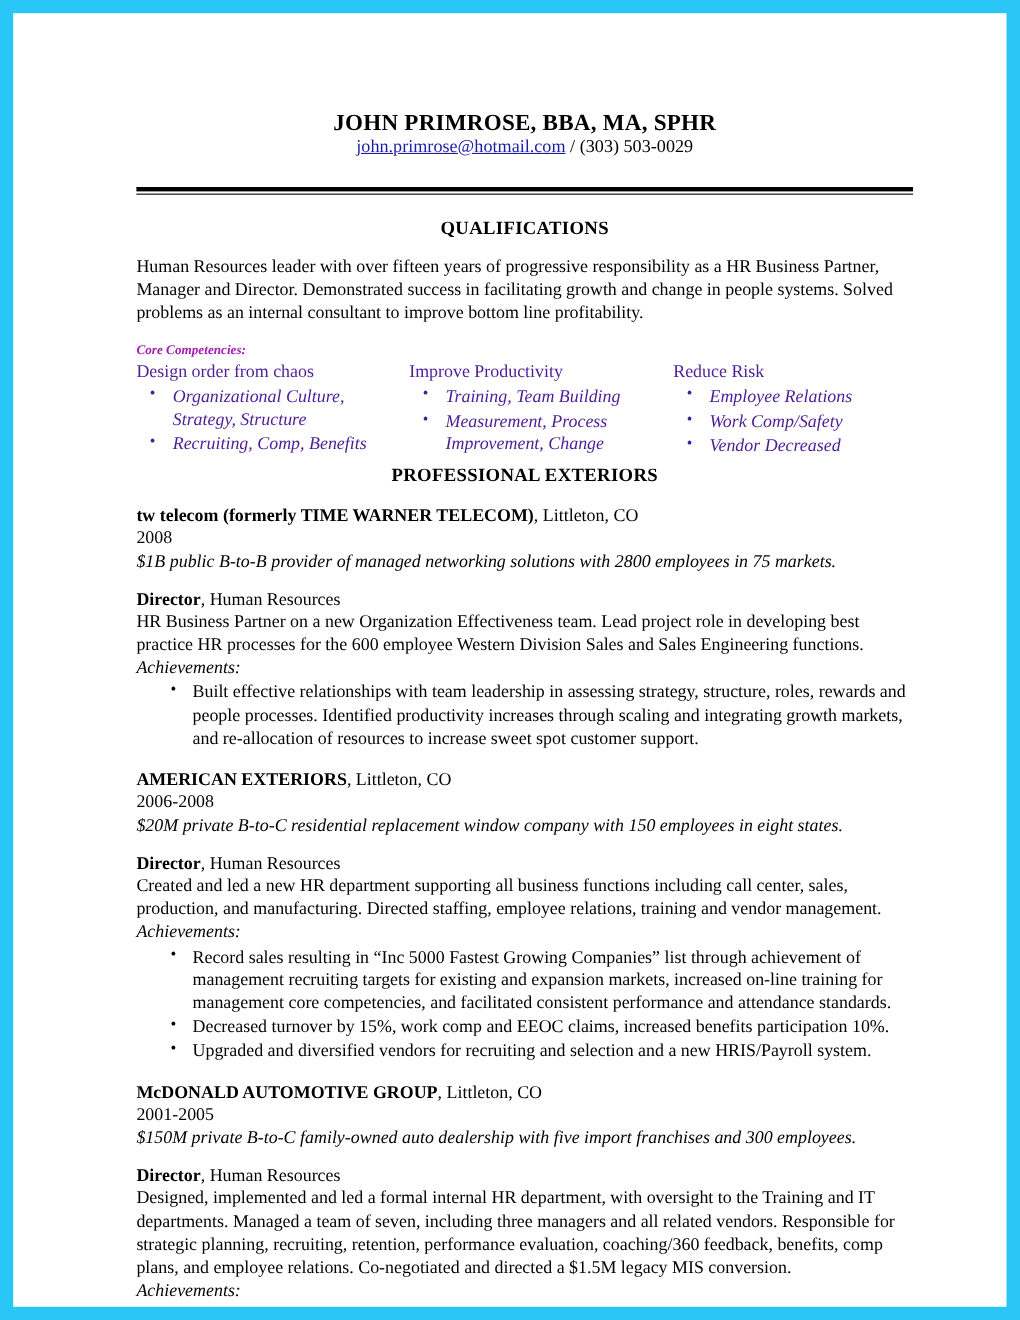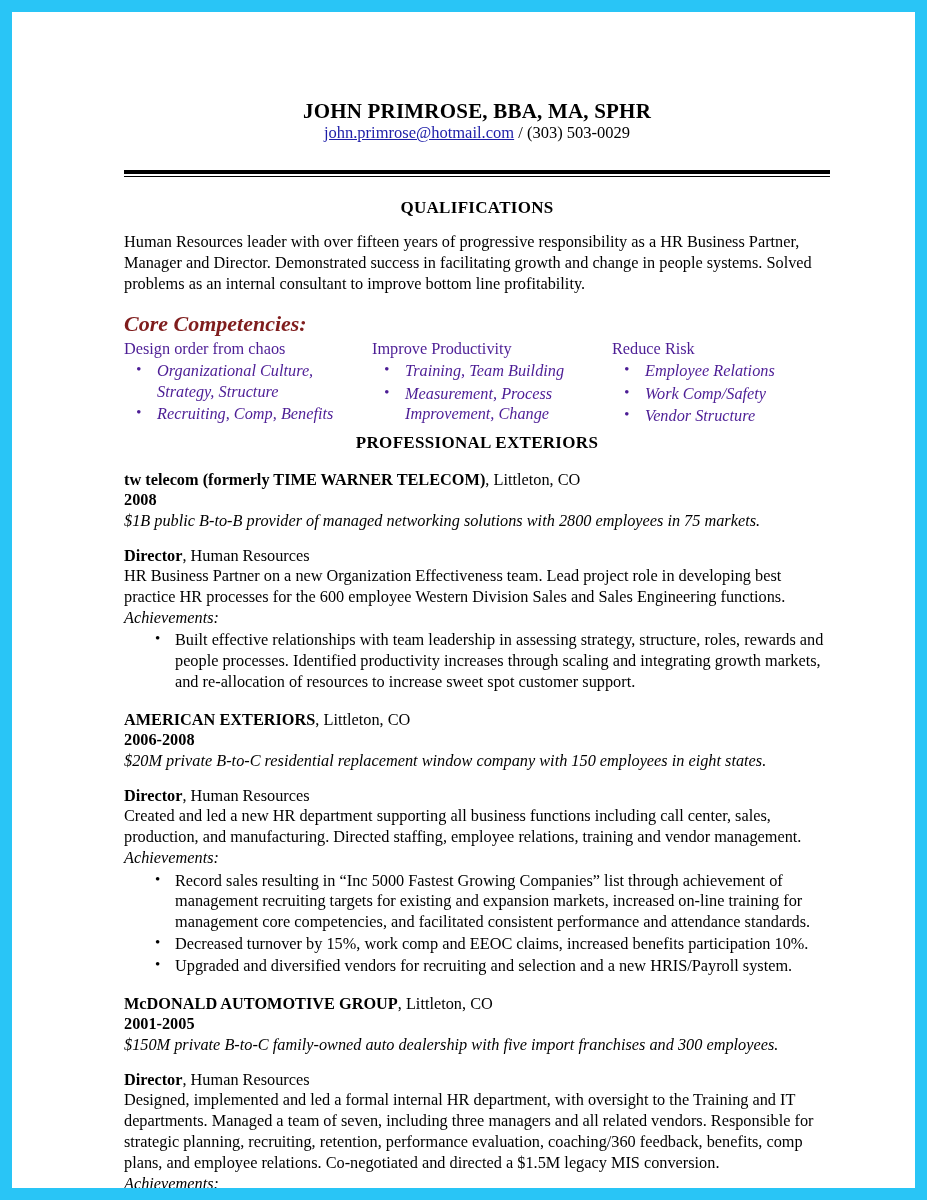--- a/index.html
+++ b/index.html
@@ -70,24 +70,24 @@
 
   .para {
     font-size: 16.3px;
     line-height: 1.28;
     color: #000;
     margin-top: 14px;
     text-align: left;
   }
 
   .subhead-italic {
-    font-size: 22px;
+    font-size: 12px;
     font-style: italic;
     font-weight: bold;
-    color: #7f1d1d;
+    color: #a21caf;
     margin-top: 16px;
   }
   
   .comp-cols {
     display: flex;
     margin-top: 1px;
   }
   .comp-col { font-size: 16.3px; color: #4c1d95; }
   .comp-col.c1 { width: 248px; }
   .comp-col.c2 { width: 240px; }
@@ -118,21 +118,21 @@
     display: flex;
     justify-content: space-between;
     align-items: baseline;
     font-size: 16.3px;
     color: #000;
     line-height: 1.25;
     flex-direction: column;
   }
   .job-company { font-weight: bold; }
   .job-location { font-weight: normal; }
-  .job-dates { font-weight: bold; white-space: nowrap; }
+  .job-dates { font-weight: normal; white-space: nowrap; }
   .job-blurb {
     font-size: 16.3px;
     font-style: italic;
     color: #000;
     line-height: 1.25;
   }
   .job-title-line {
     font-size: 16.3px;
     color: #000;
     margin-top: 15px;
@@ -204,21 +204,21 @@
         <ul class="comp-list">
           <li>Training, Team Building</li>
           <li>Measurement, Process Improvement, Change</li>
         </ul>
       </div>
       <div class="comp-col c3">
         <div class="comp-heading">Reduce Risk</div>
         <ul class="comp-list">
           <li>Employee Relations</li>
           <li>Work Comp/Safety</li>
-          <li>Vendor Structure</li>
+          <li>Vendor Decreased</li>
         </ul>
       </div>
     </div>
 
     <div class="section-title" id="experience-title">PROFESSIONAL EXTERIORS</div>
 
     <div class="job">
       <div class="job-head">
         <div><span class="job-company">tw telecom (formerly TIME WARNER TELECOM)</span><span class="job-location">, Littleton, CO</span></div>
         <div class="job-dates">2008</div>

